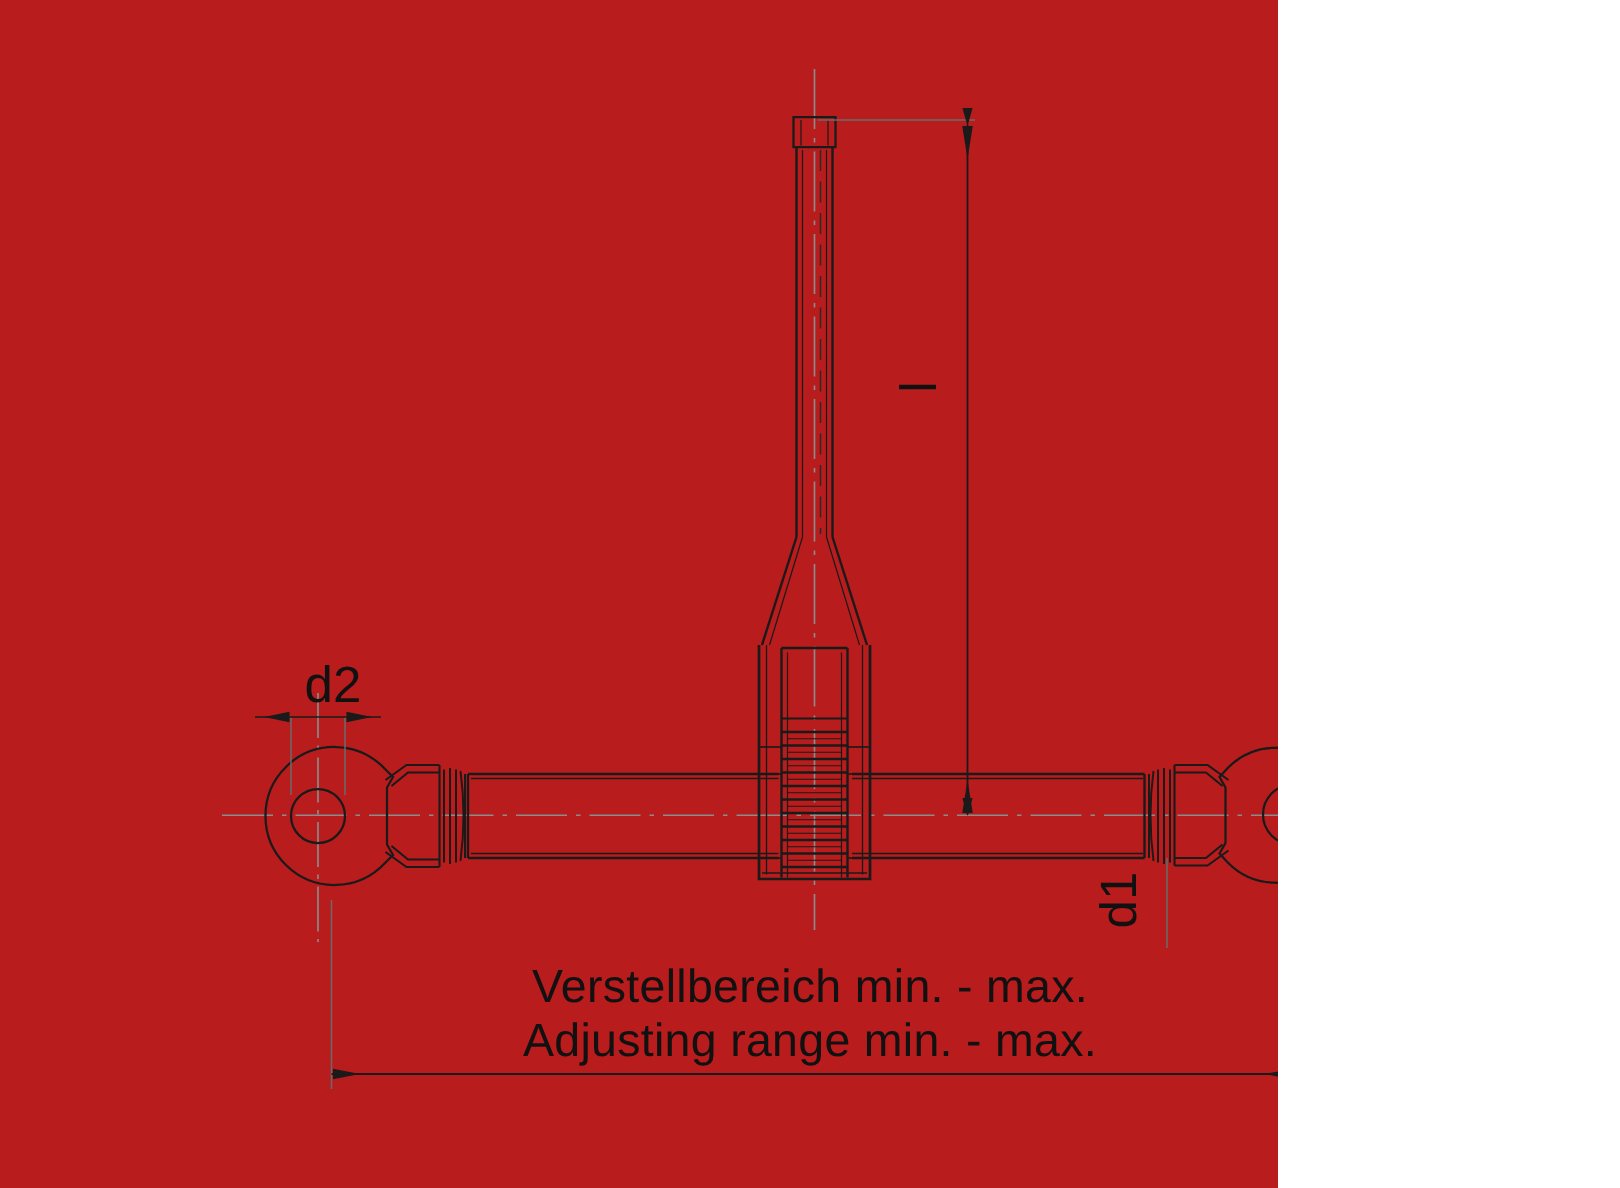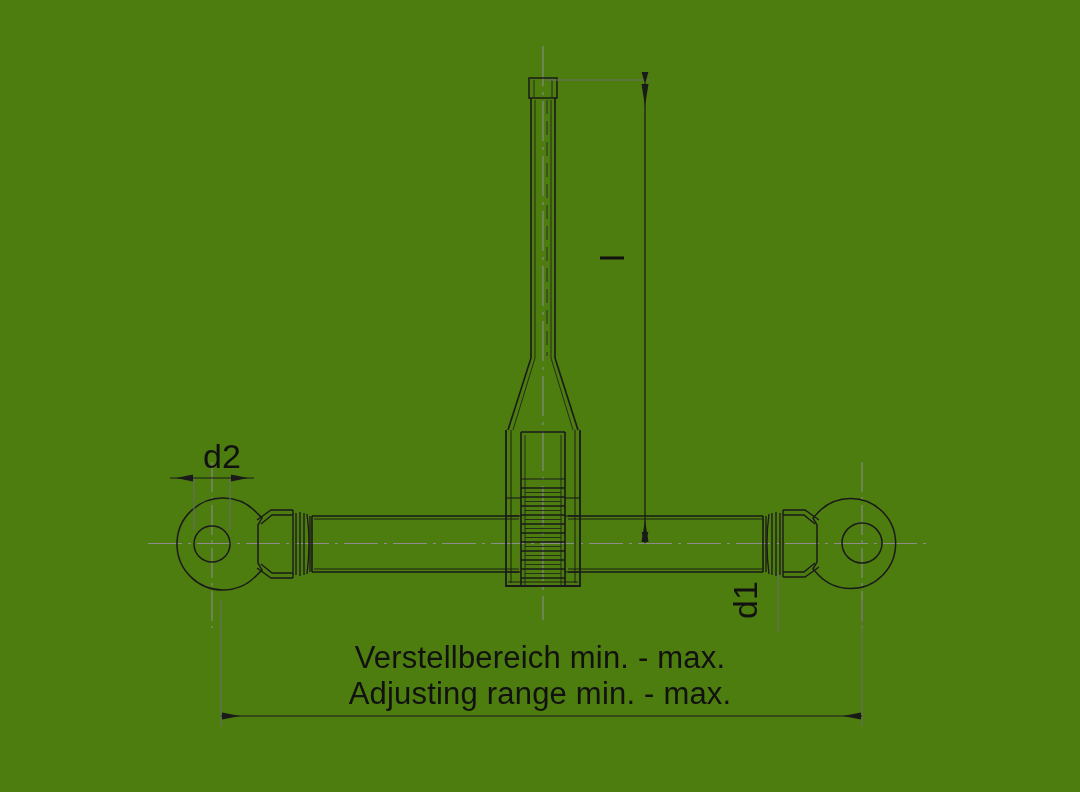--- a/index.html
+++ b/index.html
@@ -5,23 +5,23 @@
   html, body {
     margin: 0;
     padding: 0;
     background: #ffffff;
   }
   body {
     font-family: "Liberation Sans", sans-serif;
   }
   #drawing-root {
     position: relative;
-    width: 1080px;
+    width: 852px;
     height: 792px;
-    background: #4d7c0f;
+    background: #b91c1c;
     overflow: hidden;
   }
   #drawing-svg {
     display: block;
     width: 1080px;
     height: 792px;
   }
   .dim-text {
     font-family: "Liberation Sans", sans-serif;
     fill: #111111;

